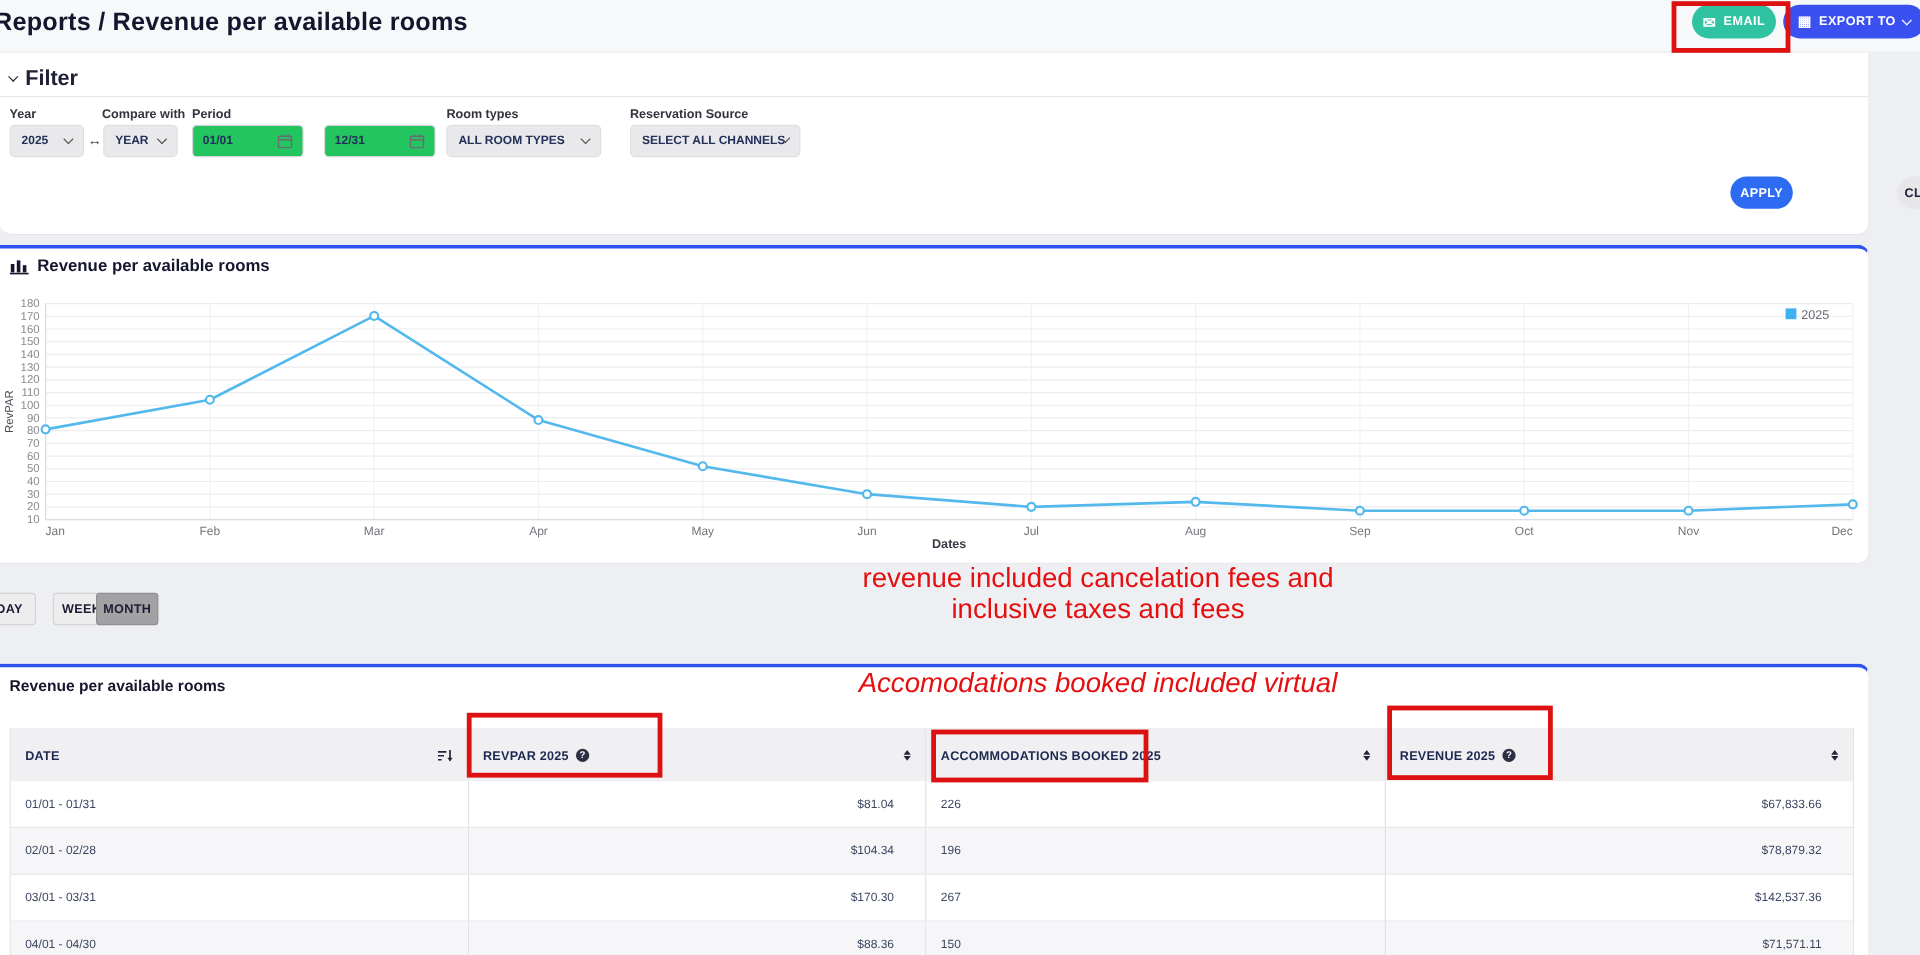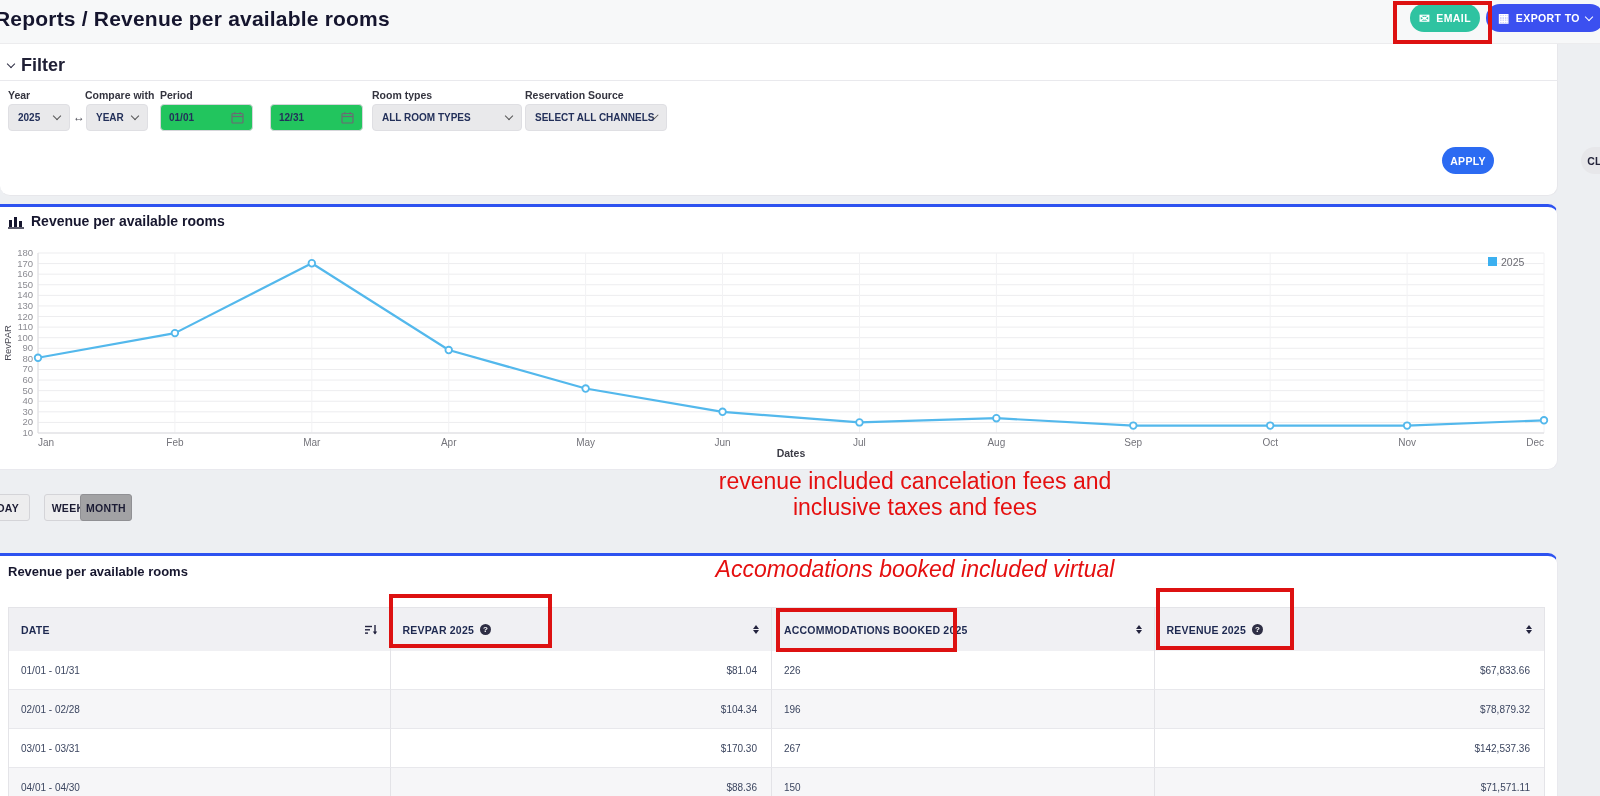--- a/index.html
+++ b/index.html
@@ -40,21 +40,21 @@
 
   
   .tbl{left:8px;top:607px;width:1537px;border:1px solid #e4e4e8;border-bottom:none;}
   .trow{display:flex;}
   .cell{display:flex;align-items:center;border-right:1px solid #e3e3e7;overflow:hidden;}
   .cell:last-child{border-right:none;}
   .th{height:43px;background:#f0f0f3;font-size:10.5px;font-weight:700;color:#1e2950;letter-spacing:.2px;padding:0 12px;justify-content:space-between;cursor:pointer;}
   .td{height:39px;font-size:10px;color:#3c4660;padding:0 12px;border-bottom:1px solid #e8e8ec;}
   .c1{width:382px;gap:15px;} .c2{width:382px;} .c3{width:383px;} .c4{width:390px;}
   .row-alt .cell{background:#f6f6f8;}
-  .num-right{justify-content:flex-end;padding-right:14px;}
+  .num-right{justify-content:flex-end;padding-right:26px;}
   .hgroup{display:flex;align-items:center;gap:6px;}
   .help-ic{width:11px;height:11px;border-radius:50%;background:#2e2e44;color:#fff;font-size:8px;font-weight:700;display:flex;align-items:center;justify-content:center;cursor:pointer;}
   .updown{display:flex;flex-direction:column;align-items:center;gap:1.5px;cursor:pointer;}
   .tri-up{width:0;height:0;border-left:3.5px solid transparent;border-right:3.5px solid transparent;border-bottom:4.5px solid #23233e;}
   .tri-down{width:0;height:0;border-left:3.5px solid transparent;border-right:3.5px solid transparent;border-top:4.5px solid #23233e;}
 
   
   .red-note{color:#e50f0f;font-size:23px;text-align:center;line-height:26px;white-space:nowrap;}
   .red-box{border:4px solid #dd1111;z-index:30;pointer-events:none;}
 </style>
@@ -107,21 +107,21 @@
 </div>
 <div class="abs dateinput" style="left:270px;width:93px;">
   <span>12/31</span>
   <svg width="13" height="13" viewBox="0 0 13 13">
     <rect x="1" y="2.5" width="11" height="9.5" rx="1" fill="none" stroke="#6b6b73" stroke-width="1.2"></rect>
     <line x1="1" y1="5.5" x2="12" y2="5.5" stroke="#6b6b73" stroke-width="1.2"></line>
     <line x1="3.8" y1="1" x2="3.8" y2="3.5" stroke="#6b6b73" stroke-width="1.2"></line>
     <line x1="9.2" y1="1" x2="9.2" y2="3.5" stroke="#6b6b73" stroke-width="1.2"></line>
   </svg>
 </div>
-<div class="abs select" style="left:372px;width:150px;">
+<div class="abs select" style="left:372px;width:129px;">
   <span>ALL ROOM TYPES</span>
   <span class="chev" style="color:#555;"></span>
 </div>
 <div class="abs select" style="left:525px;width:142px;">
   <span>SELECT ALL CHANNELS</span>
   <span class="chev" style="color:#555;"></span>
 </div>
 
 <div class="abs apply-btn">APPLY</div>
 <div class="abs clear-btn">CLEAR</div>

